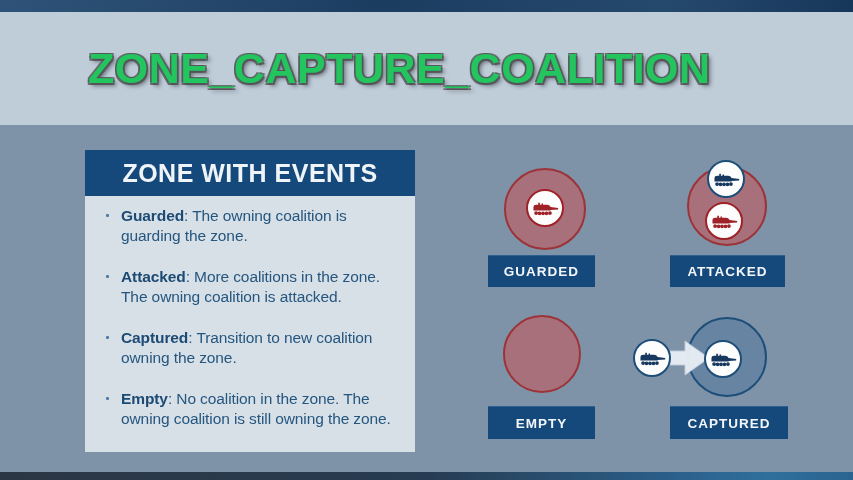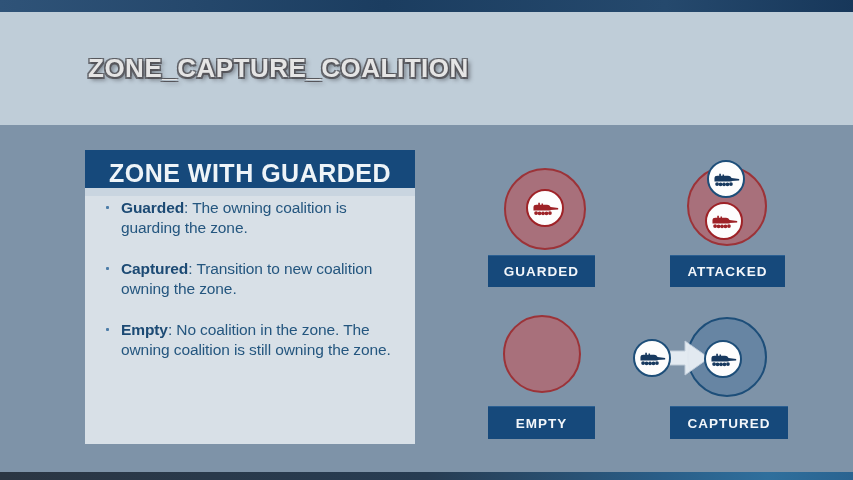--- a/index.html
+++ b/index.html
@@ -27,31 +27,31 @@
   }
   
   .top-bar{position:absolute;left:0;top:0;width:853px;height:12px;
     background:linear-gradient(90deg,#2f5378 0%,#1b3d60 45%,#25496d 78%,#17375a 100%);}
   .bottom-bar{position:absolute;left:0;top:472px;width:853px;height:8px;
     background:linear-gradient(90deg,#2b3643 0%,#273c52 50%,#2a5e88 78%,#2f6f9c 90%,#2a6390 100%);}
   
   .title-band{position:absolute;left:0;top:12px;width:853px;height:113px;
     background:rgba(215,225,234,.74);display:flex;align-items:center;}
   .title-band h1{
-    margin:0 0 0 88px;font-size:26px;font-weight:bold;letter-spacing:.5px;
-    color:#e5e5e5;
+    margin:0 0 0 88px;font-size:43px;font-weight:bold;letter-spacing:.5px;
+    color:#22c55e;
     text-shadow:-1.5px -1.5px 0 rgba(82,82,88,.8), 1.5px -1.5px 0 rgba(82,82,88,.8),
                 -1.5px 1.5px 0 rgba(82,82,88,.8), 1.5px 1.5px 0 rgba(82,82,88,.85),
                 3px 3px 4px rgba(40,40,46,.55);
   }
   
   .panel-header{position:absolute;left:85px;top:150px;width:330px;height:46px;
     background:#16497b;display:flex;align-items:center;justify-content:center;}
   .panel-header span{color:#eef4f8;font-size:25px;font-weight:bold;letter-spacing:.5px;}
-  .panel-body{position:absolute;left:85px;top:188px;width:330px;height:256px;
+  .panel-body{position:absolute;left:85px;top:196px;width:330px;height:256px;
     background:rgba(230,236,241,.86);box-sizing:border-box;padding:10px 18px 0 12px;}
   .bullet{position:relative;padding-left:24px;margin:0 0 21px 0;
     color:#24567f;font-size:15.5px;line-height:20px;letter-spacing:-.1px;}
   .bullet .dot{position:absolute;left:9px;top:8px;width:3px;height:3px;border-radius:1px;background:#4d7da8;}
   .bullet b{color:#1c4a74;}
   
   .zone{position:absolute;border-radius:50%;box-sizing:border-box;}
   .zone-red{background:rgba(196,88,94,.60);border:2.5px solid #9c3338;}
   .zone-blue{background:rgba(88,124,160,.60);border:2.5px solid #1d4e79;}
   .unit{position:absolute;border-radius:50%;box-sizing:border-box;background:#fdfdfd;
@@ -68,26 +68,30 @@
 
 <div class="slide">
   <div class="sky"></div>
   <div class="top-bar"></div>
 
   <div class="title-band">
     <h1>ZONE_CAPTURE_COALITION</h1>
   </div>
 
   <div class="panel-header">
-    <span>ZONE WITH GUARDED</span>
+    <span>ZONE WITH EVENTS</span>
   </div>
   <div class="panel-body">
     <div class="bullet">
       <span class="dot"></span>
       <b>Guarded</b><span>: </span><span>The owning coalition is guarding the zone.</span>
+    </div>
+    <div class="bullet">
+      <span class="dot"></span>
+      <b>Attacked</b><span>: </span><span>More coalitions in the zone. The owning coalition is attacked.</span>
     </div>
     <div class="bullet">
       <span class="dot"></span>
       <b>Captured</b><span>: </span><span>Transition to new coalition owning the zone.</span>
     </div>
     <div class="bullet">
       <span class="dot"></span>
       <b>Empty</b><span>: </span><span>No coalition in the zone. The owning coalition is still owning the zone.</span>
     </div>
   </div>

